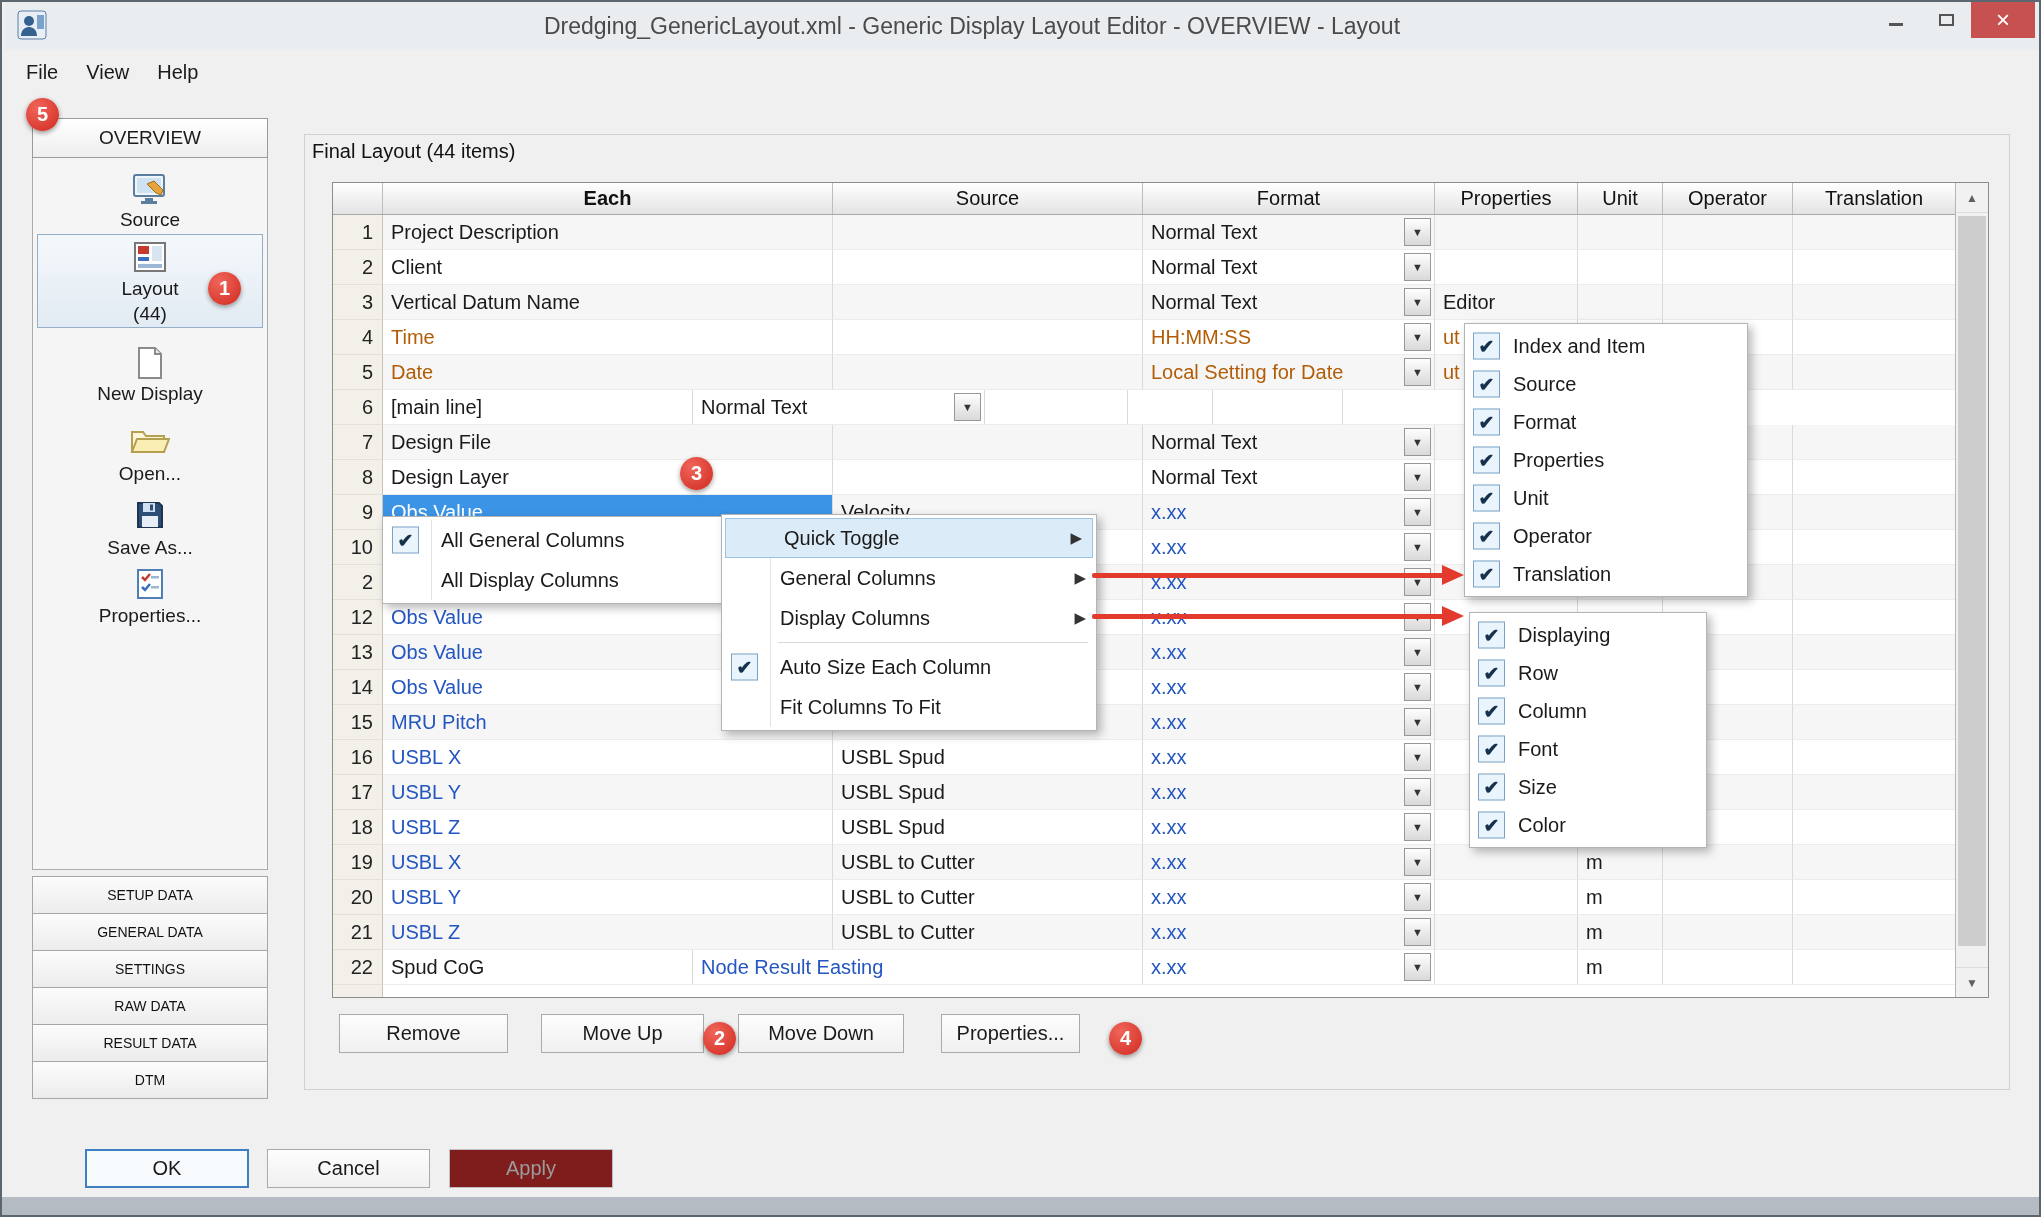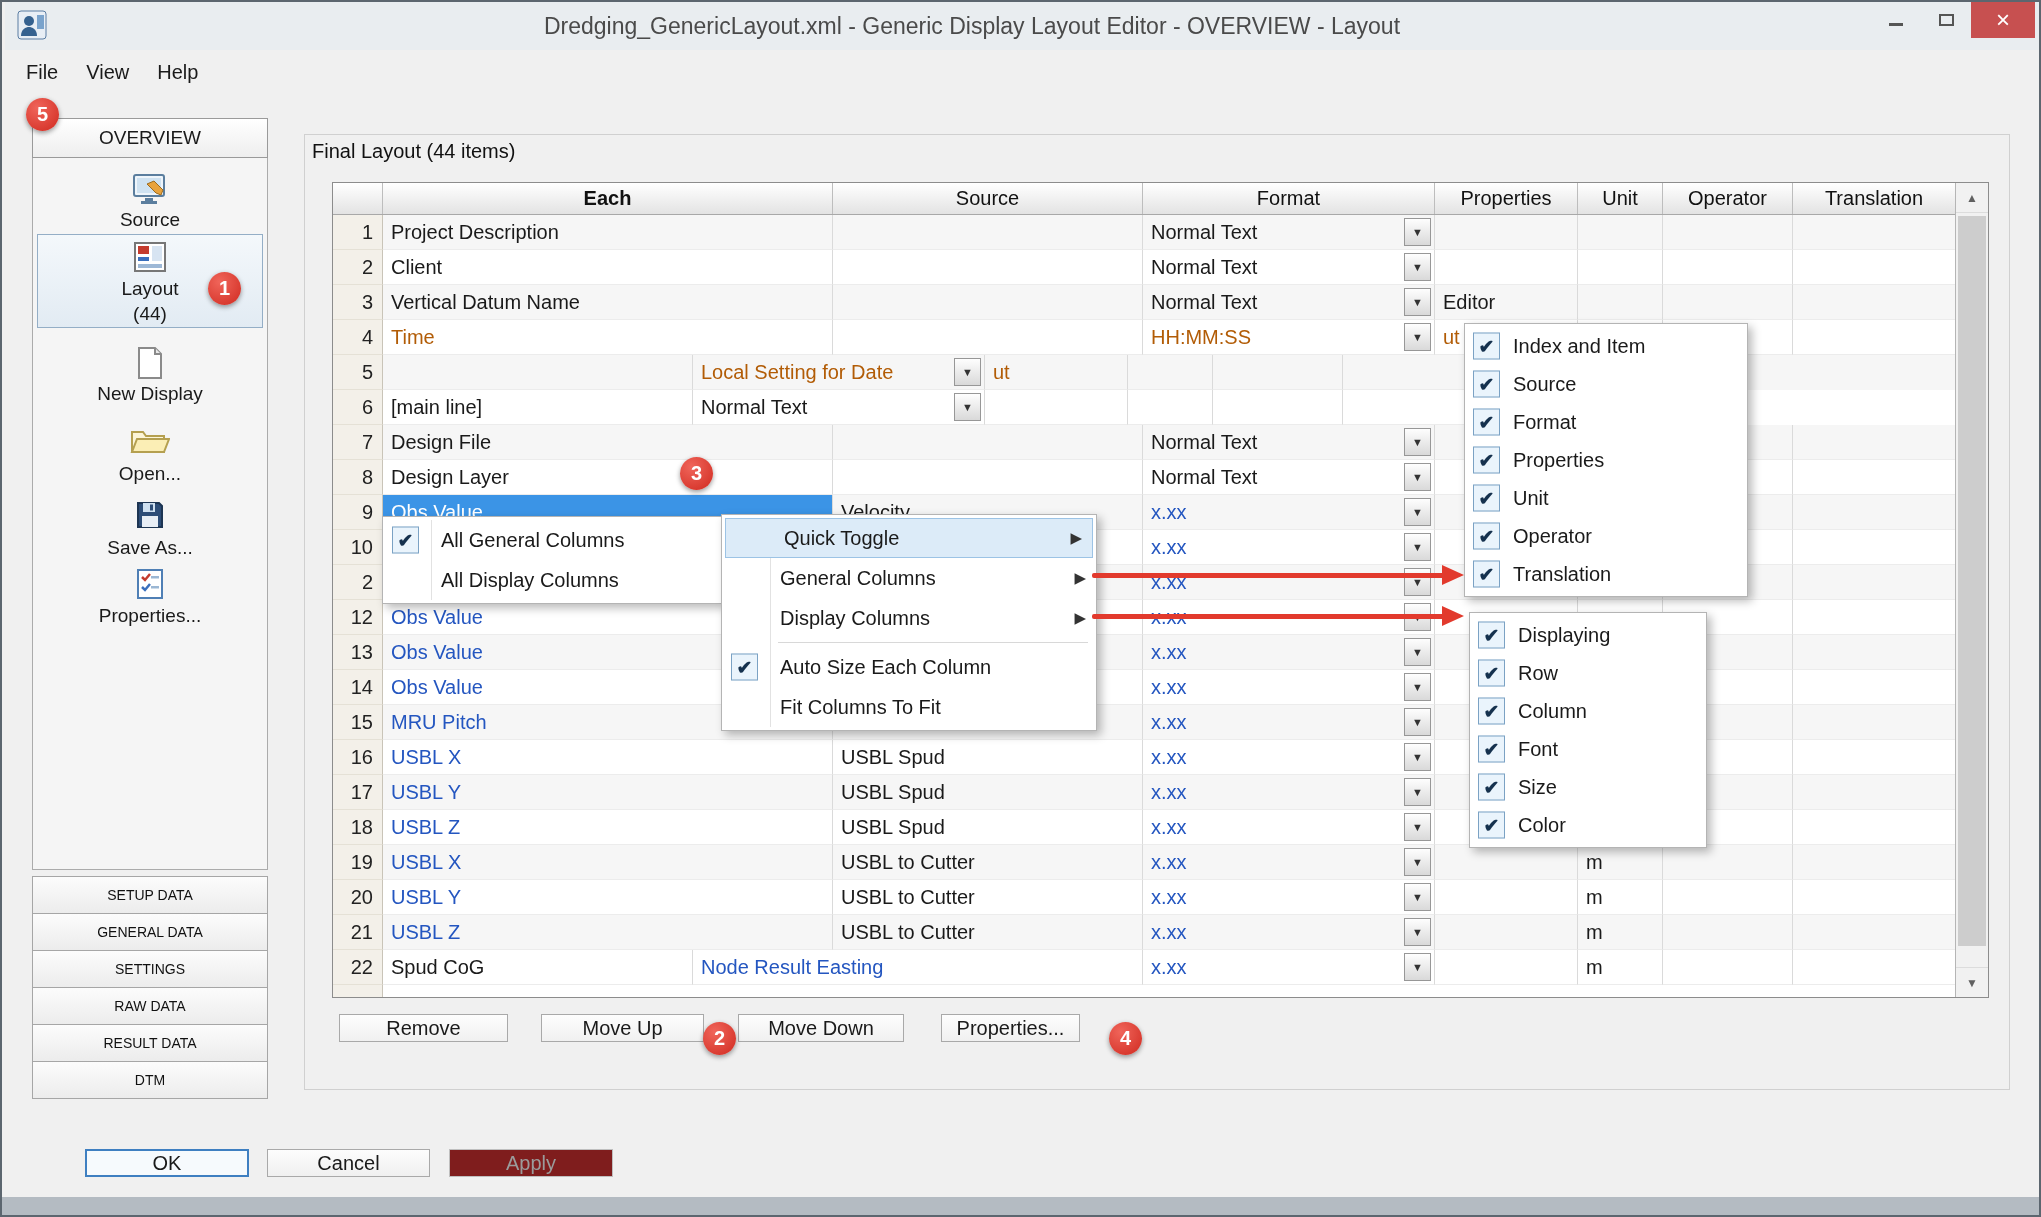--- a/index.html
+++ b/index.html
@@ -75,21 +75,21 @@
   
   .scrollbar { position:absolute; top:0; right:0; width:33px; height:100%;
     background:#f1f1f1; border-left:1px solid #b5b5b5; }
   .sb-btn { position:absolute; left:0; right:0; height:30px; display:flex;
     align-items:center; justify-content:center; font-size:12px; color:#606060; }
   .sb-up { top:0; border-bottom:1px solid #dcdcdc; }
   .sb-down { bottom:0; border-top:1px solid #dcdcdc; }
   .sb-thumb { position:absolute; left:2px; right:2px; top:33px; height:730px; background:#cdcdcd; }
 
   
-  .btn { position:absolute; height:28px; display:flex; align-items:center; justify-content:center;
+  .btn { position:absolute; height:39px; display:flex; align-items:center; justify-content:center;
     font-size:20px; color:#1a1a1a; background:linear-gradient(#fdfdfd,#f0f0f0);
     border:1px solid #a9a9a9; }
   .btn-ok { border:2px solid #3e7fc1; background:#f6fafd; }
   .btn-apply { color:#9b9b9b; background:#7f1d1d; border-color:#bfbfbf; }
 
   
   .menu { position:absolute; background:#ffffff; border:1px solid #b4b4b4;
     box-shadow:4px 4px 9px rgba(0,0,0,0.28); padding:3px 0; z-index:50; }
   .menu-gutter { position:absolute; top:3px; bottom:3px; left:48px; width:1px; background:#e2e2e2; }
   .menu-item { position:relative; height:40px; display:flex; align-items:center;
@@ -300,20 +300,21 @@
           <span class="fmt-text">HH:MM:SS</span>
           <span class="combo">▼</span>
         </div>
         <div class="cell txt-orange" style="width: 143px;">ut</div>
         <div class="cell txt-black" style="width: 85px;"></div>
         <div class="cell txt-black" style="width: 130px;"></div>
         <div class="cell txt-black" style="width: 163px;"></div>
       </div>
       <div class="t-row alt">
         <div class="cell cell-num" style="width: 50px;">5</div>
+        <div class="cell txt-orange" style="width: 450px;">Date</div>
         <div class="cell txt-black" style="width: 310px;"></div>
         <div class="cell cell-format txt-orange" style="width: 292px;">
           <span class="fmt-text">Local Setting for Date</span>
           <span class="combo">▼</span>
         </div>
         <div class="cell txt-orange" style="width: 143px;">ut</div>
         <div class="cell txt-black" style="width: 85px;"></div>
         <div class="cell txt-black" style="width: 130px;"></div>
         <div class="cell txt-black" style="width: 163px;"></div>
       </div>

